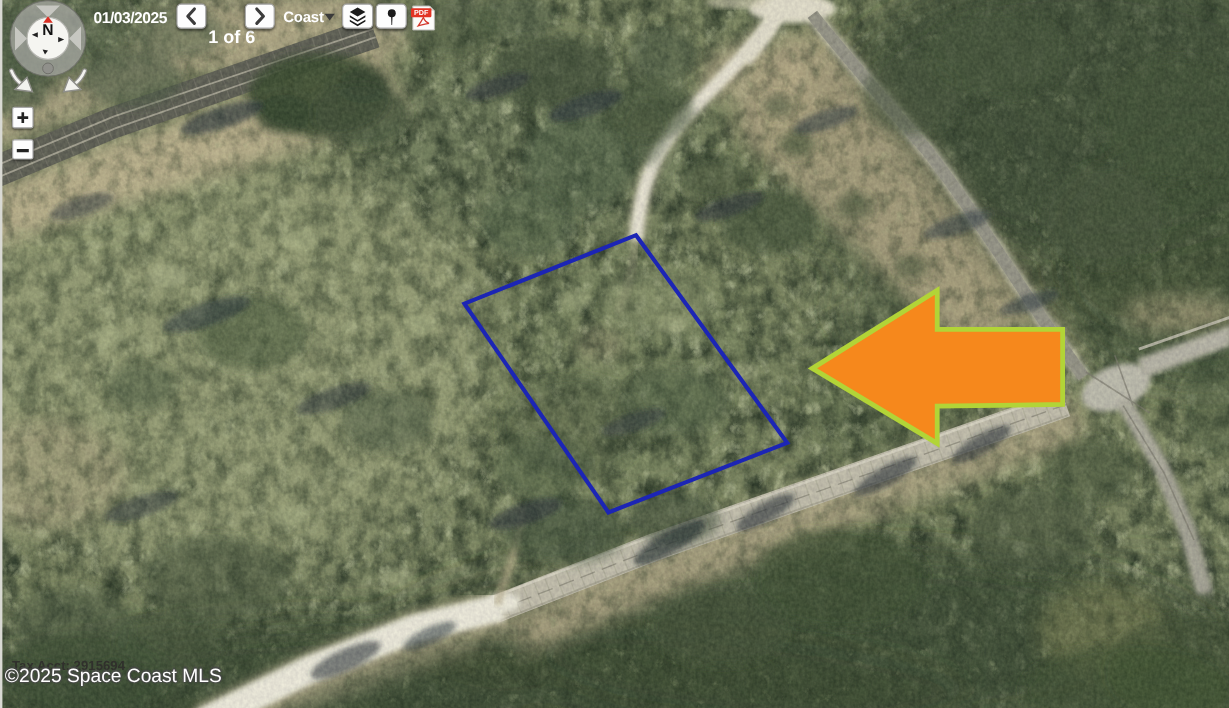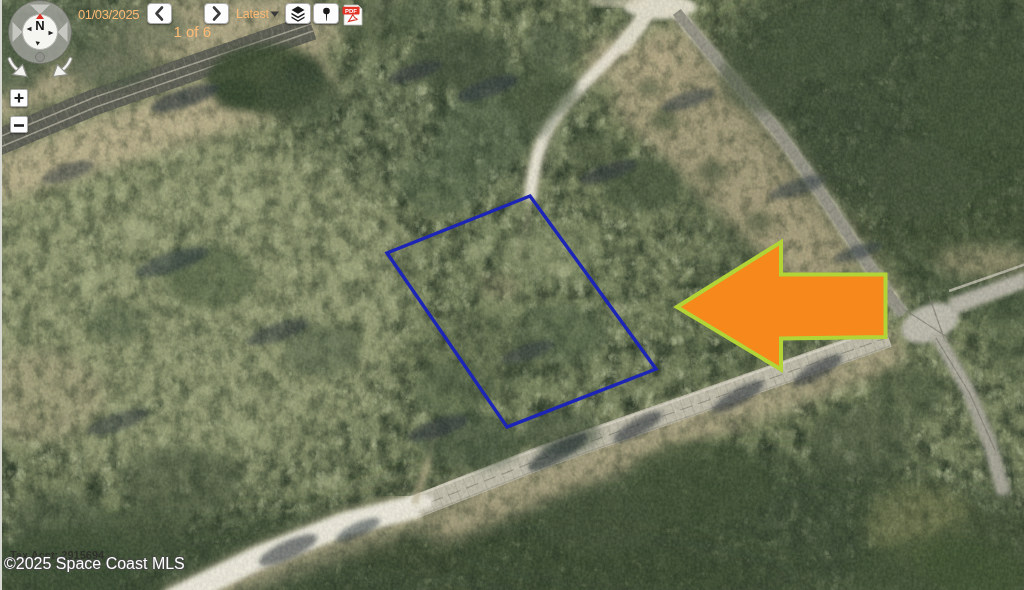--- a/index.html
+++ b/index.html
@@ -1,19 +1,19 @@
 <!DOCTYPE html>
 <html><head>
 <meta charset="utf-8">
 <style>
 html,body{margin:0;padding:0;background:#000}
 #stage{position:relative;width:1024px;height:590px;overflow:hidden;font-family:"Liberation Sans",sans-serif}
 #stage svg.bg{position:absolute;left:0;top:0}
 .btn{position:absolute;background:#fdfdfd;border:1px solid #a9a9a9;border-radius:4px;box-shadow:0 1px 2px rgba(0,0,0,.45);box-sizing:border-box}
-.navtxt{position:absolute;color:#fdba74;font-weight:normal;font-size:13.5px;white-space:nowrap}
+.navtxt{position:absolute;color:#ffffff;font-weight:bold;font-size:13.5px;white-space:nowrap}
 </style>
 </head>
 <body>
 <div id="stage">
 <svg class="bg" width="1024" height="590" viewBox="0 0 1024 590">
 <defs>
 <filter id="dsp" x="0" y="0" width="1024" height="590" filterUnits="userSpaceOnUse" color-interpolation-filters="sRGB">
   <feTurbulence type="fractalNoise" baseFrequency="0.058 0.05" numOctaves="5" seed="17"></feTurbulence>
   <feColorMatrix type="matrix" values="0 0 0 0 0.16  0 0 0 0 0.21  0 0 0 0 0.155  -2.2 0 0 0 1.3"></feColorMatrix>
 </filter>
@@ -313,21 +313,21 @@
       <path d="M 15,4.5 L 9.5,10.5 L 15,16.5" fill="none" stroke="#3c3c3c" stroke-width="2.6" stroke-linecap="round" stroke-linejoin="round"></path>
     </svg>
 
 <div class="navtxt" style="left:173.5px;top:23px;font-size:15px">1 of 6</div>
 
 <div class="btn" style="left:204px;top:3px;width:25px;height:21px"></div>
 <svg style="position:absolute;left:204px;top:3px" width="25" height="21">
       <path d="M 10,4.5 L 15.5,10.5 L 10,16.5" fill="none" stroke="#3c3c3c" stroke-width="2.6" stroke-linecap="round" stroke-linejoin="round"></path>
     </svg>
 
-<div class="navtxt" style="left:236px;top:6.5px;font-size:12.5px;letter-spacing:-0.2px">Latest</div>
+<div class="navtxt" style="left:236px;top:6.5px;font-size:12.5px;letter-spacing:-0.2px">Coast</div>
 <svg style="position:absolute;left:269px;top:10px" width="12" height="9">
       <path d="M 1.5,1.5 L 10,1.5 L 5.75,7 Z" fill="#3a3a3a"></path>
     </svg>
 
 <div class="btn" style="left:285px;top:3px;width:26px;height:20.5px"></div>
 <svg style="position:absolute;left:285px;top:3px" width="26" height="21" viewBox="0 0 26 21">
 <path d="M 13,3.2 L 19.5,7 L 13,10.8 L 6.5,7 Z" fill="#1b1b1b"></path>
 <path d="M 6.5,9.8 L 13,13.6 L 19.5,9.8 L 19.5,11.4 L 13,15.2 L 6.5,11.4 Z" fill="#1b1b1b"></path>
 <path d="M 6.5,13.4 L 13,17.2 L 19.5,13.4 L 19.5,15 L 13,18.8 L 6.5,15 Z" fill="#1b1b1b"></path>
 </svg>

